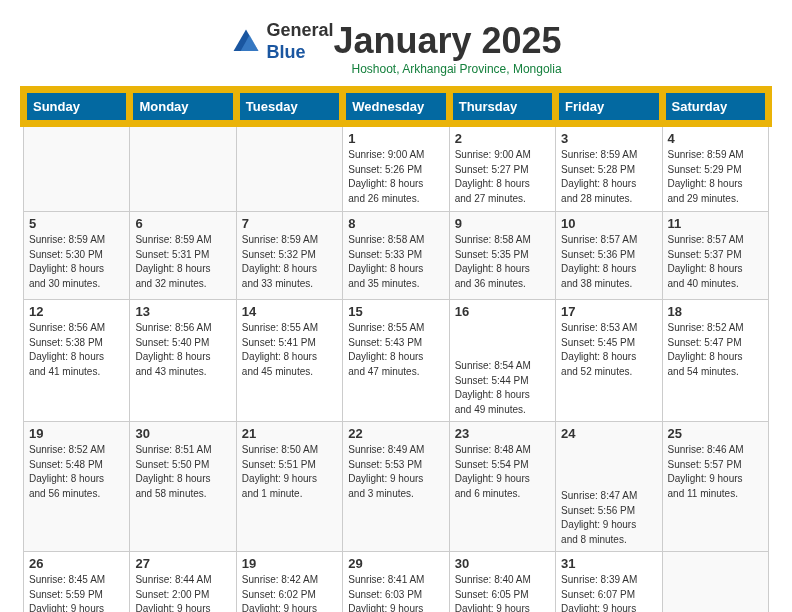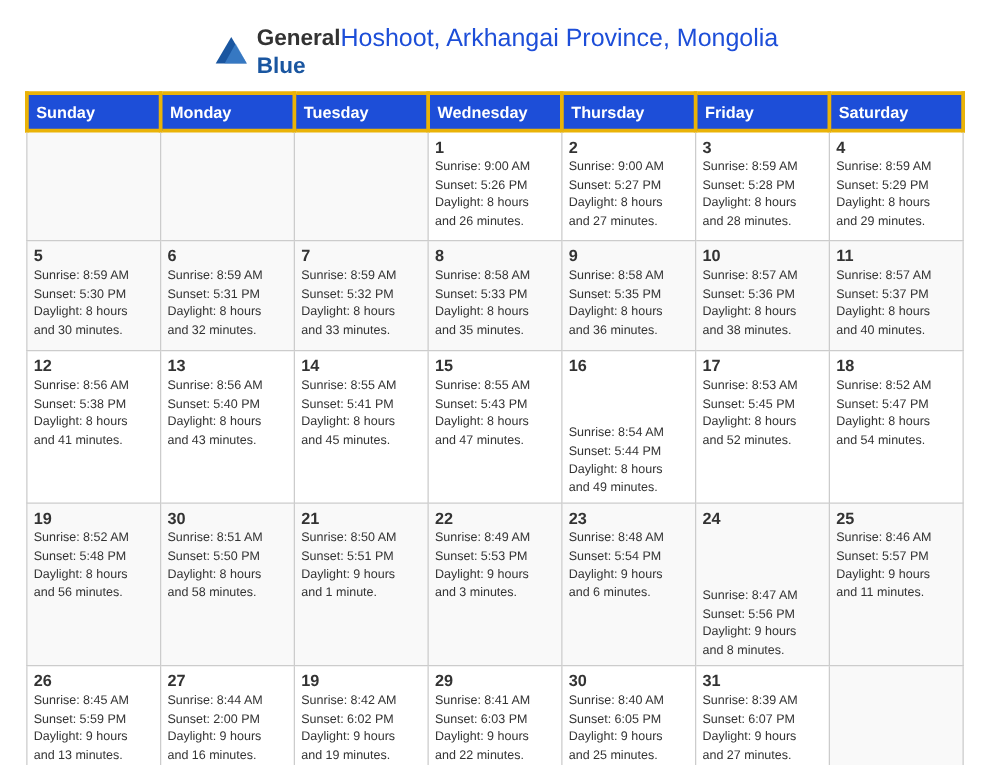--- a/index.html
+++ b/index.html
@@ -34,36 +34,36 @@
     }
     .title-area {
       text-align: right;
     }
     .month-title {
       font-size: 36px;
       font-weight: bold;
       color: #333;
     }
     .location-title {
-      font-size: 20px;
-      color: #1d4ed8;
+      font-size: 12px;
+      color: #15803d;
     }
     table {
       width: 100%;
       border-collapse: collapse;
       table-layout: fixed;
     }
     th {
-      background-color: #1d4ed8;
+      background-color: #0369a1;
       color: white;
       text-align: left;
       padding: 6px 6px;
       font-size: 13px;
       font-weight: bold;
-      border: 3px solid #eab308;
+      border: 7px solid #eab308;
     }
     td {
       border: 1px solid #ccc;
       vertical-align: top;
       padding: 4px 5px;
       font-size: 10.5px;
       color: #333;
       height: 88px;
       background: #fff;
     }
@@ -91,20 +91,21 @@
     <svg class="logo-icon" viewBox="0 0 36 36">
       <polygon points="18,4 32,28 4,28" fill="#1a56a0"></polygon>
       <polygon points="22,10 32,28 12,28" fill="#4a90d9" opacity="0.6"></polygon>
     </svg>
     <div class="logo-text">
       <div class="general">General</div>
       <div class="blue">Blue</div>
     </div>
   </div>
   <div class="title-area">
+    <div class="month-title">January 2025</div>
     <div class="location-title">Hoshoot, Arkhangai Province, Mongolia</div>
   </div>
 </div>
 
 <table>
   <thead>
     <tr id="header-row">
     <th>Sunday</th>
         <th>Monday</th>
         <th>Tuesday</th>

